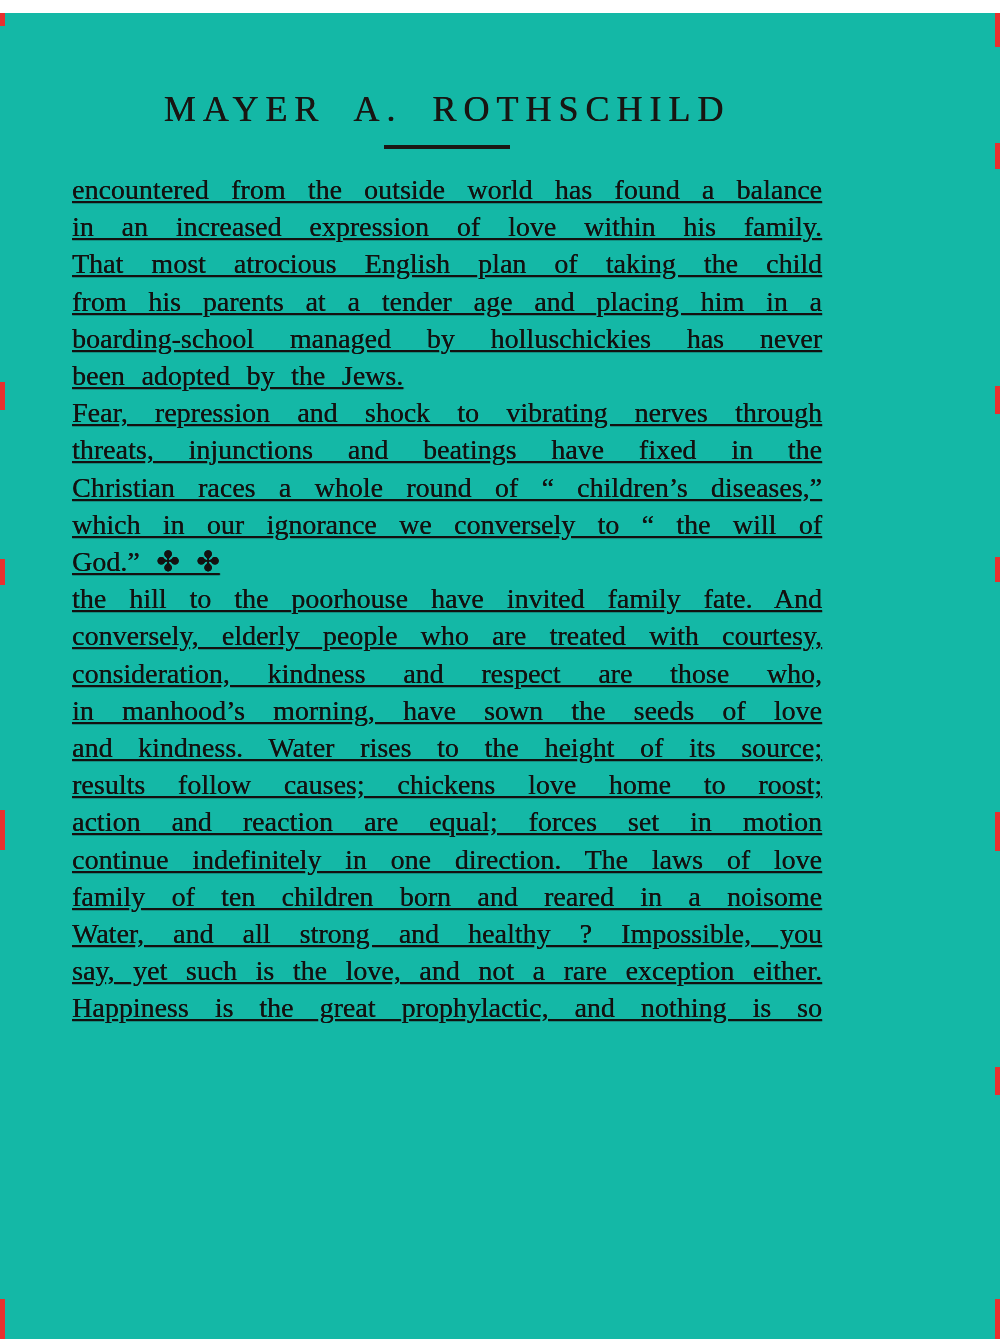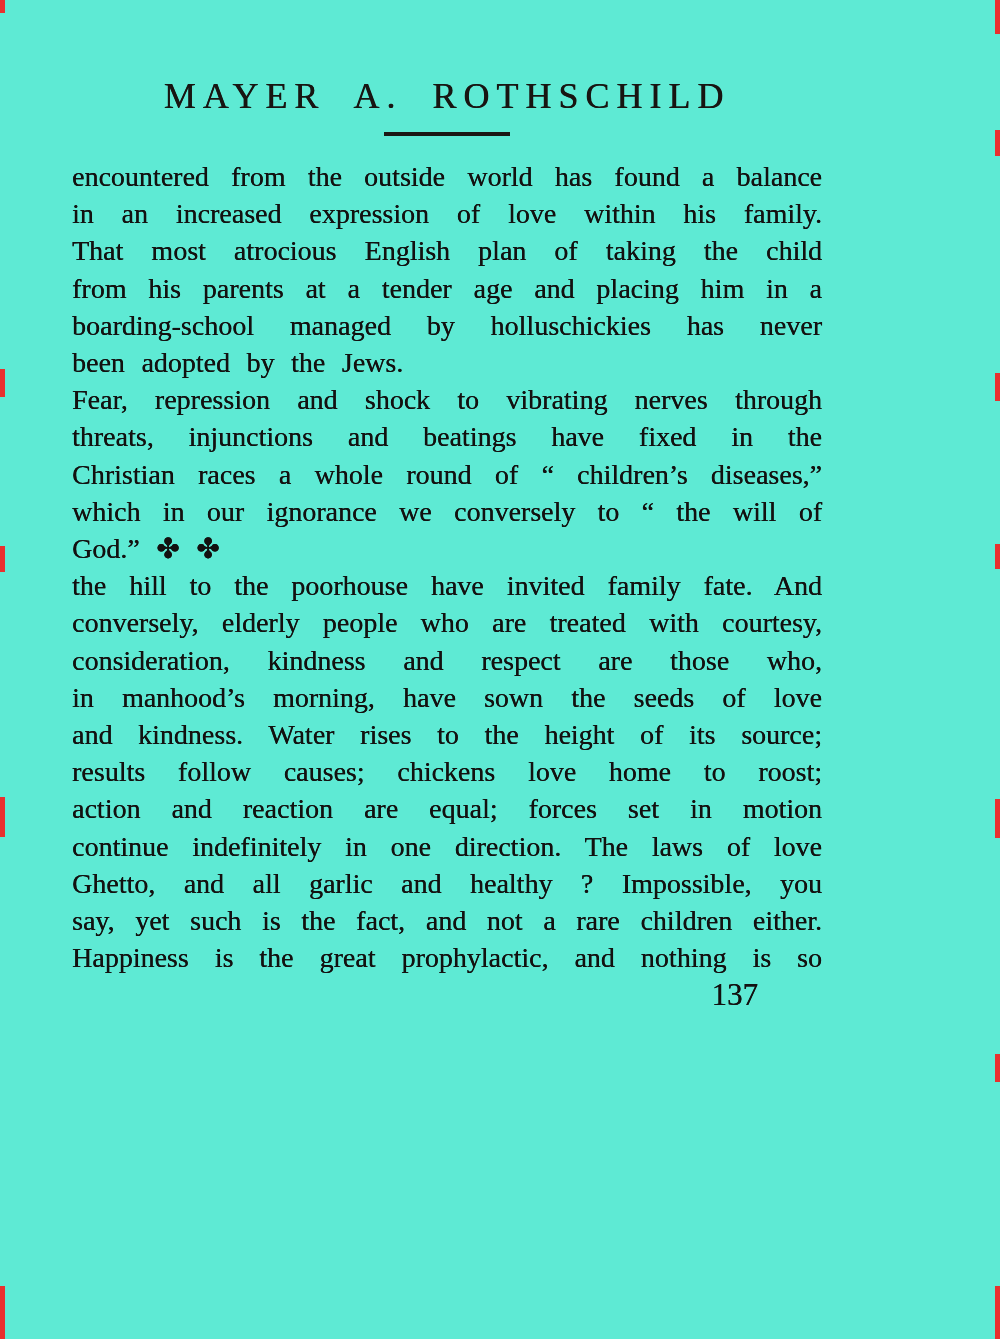--- a/index.html
+++ b/index.html
@@ -5,21 +5,22 @@
   html, body { margin: 0; padding: 0; }
   body {
     width: 1000px; height: 1339px;
     background: #ffffff;
     position: relative;
     overflow: hidden;
     font-family: "Liberation Serif", serif;
   }
   .sheet {
     position: absolute; inset: 0;
-    background: #5eead4;
+    background: #14b8a6;
+    margin-top: 13px;
   }
   .content {
     position: absolute;
     left: 72px; top: 76px;
     width: 750px;
     color: #131110;
   }
   .title {
     text-align: center;
     font-size: 36px;
@@ -38,20 +39,21 @@
   .text {
     margin-top: 22px;
     font-size: 28px;
     line-height: 37.2px;
     text-shadow: 0.25px 0.25px 0 currentColor;
   }
   .paragraph { margin: 0; }
   .line {
     text-align: justify;
     text-align-last: justify;
+    text-decoration: underline;
   }
   .line.par-end {
     text-align-last: left;
     word-spacing: 0.34em;
   }
   .pagenum {
     font-size: 31px;
     line-height: 37px;
     text-align: right;
     padding-right: 64px;
@@ -89,26 +91,26 @@
         </div>
         <div class="paragraph">
           <div class="line">the hill to the poorhouse have invited family fate. And</div>
           <div class="line">conversely, elderly people who are treated with courtesy,</div>
           <div class="line">consideration, kindness and respect are those who,</div>
           <div class="line">in manhood’s morning, have sown the seeds of love</div>
           <div class="line">and kindness. Water rises to the height of its source;</div>
           <div class="line">results follow causes; chickens love home to roost;</div>
           <div class="line">action and reaction are equal; forces set in motion</div>
           <div class="line">continue indefinitely in one direction. The laws of love</div>
-          <div class="line">Ghetto, and all garlic and healthy ? Impossible, you</div>
-          <div class="line">say, yet such is the fact, and not a rare children either.</div>
+          <div class="line">family of ten children born and reared in a noisome</div>
+          <div class="line">Water, and all strong and healthy ? Impossible, you</div>
+          <div class="line">say, yet such is the love, and not a rare exception either.</div>
           <div class="line">Happiness is the great prophylactic, and nothing is so</div>
         </div>
       </div>
-    <div class="pagenum">137</div>
   </div>
   <div id="marks-container">
       <div class="mark left" style="top: 0px; height: 13px; background: rgb(232, 48, 46);"></div>
       <div class="mark left" style="top: 369px; height: 28px; background: rgb(232, 48, 46);"></div>
       <div class="mark left" style="top: 546px; height: 26px; background: rgb(232, 48, 46);"></div>
       <div class="mark left" style="top: 797px; height: 40px; background: rgb(232, 48, 46);"></div>
       <div class="mark left" style="top: 1286px; height: 53px; background: rgb(232, 48, 46);"></div>
       <div class="mark right" style="top: 0px; height: 34px; background: rgb(232, 48, 46);"></div>
       <div class="mark right" style="top: 130px; height: 26px; background: rgb(232, 48, 46);"></div>
       <div class="mark right" style="top: 373px; height: 28px; background: rgb(232, 48, 46);"></div>

